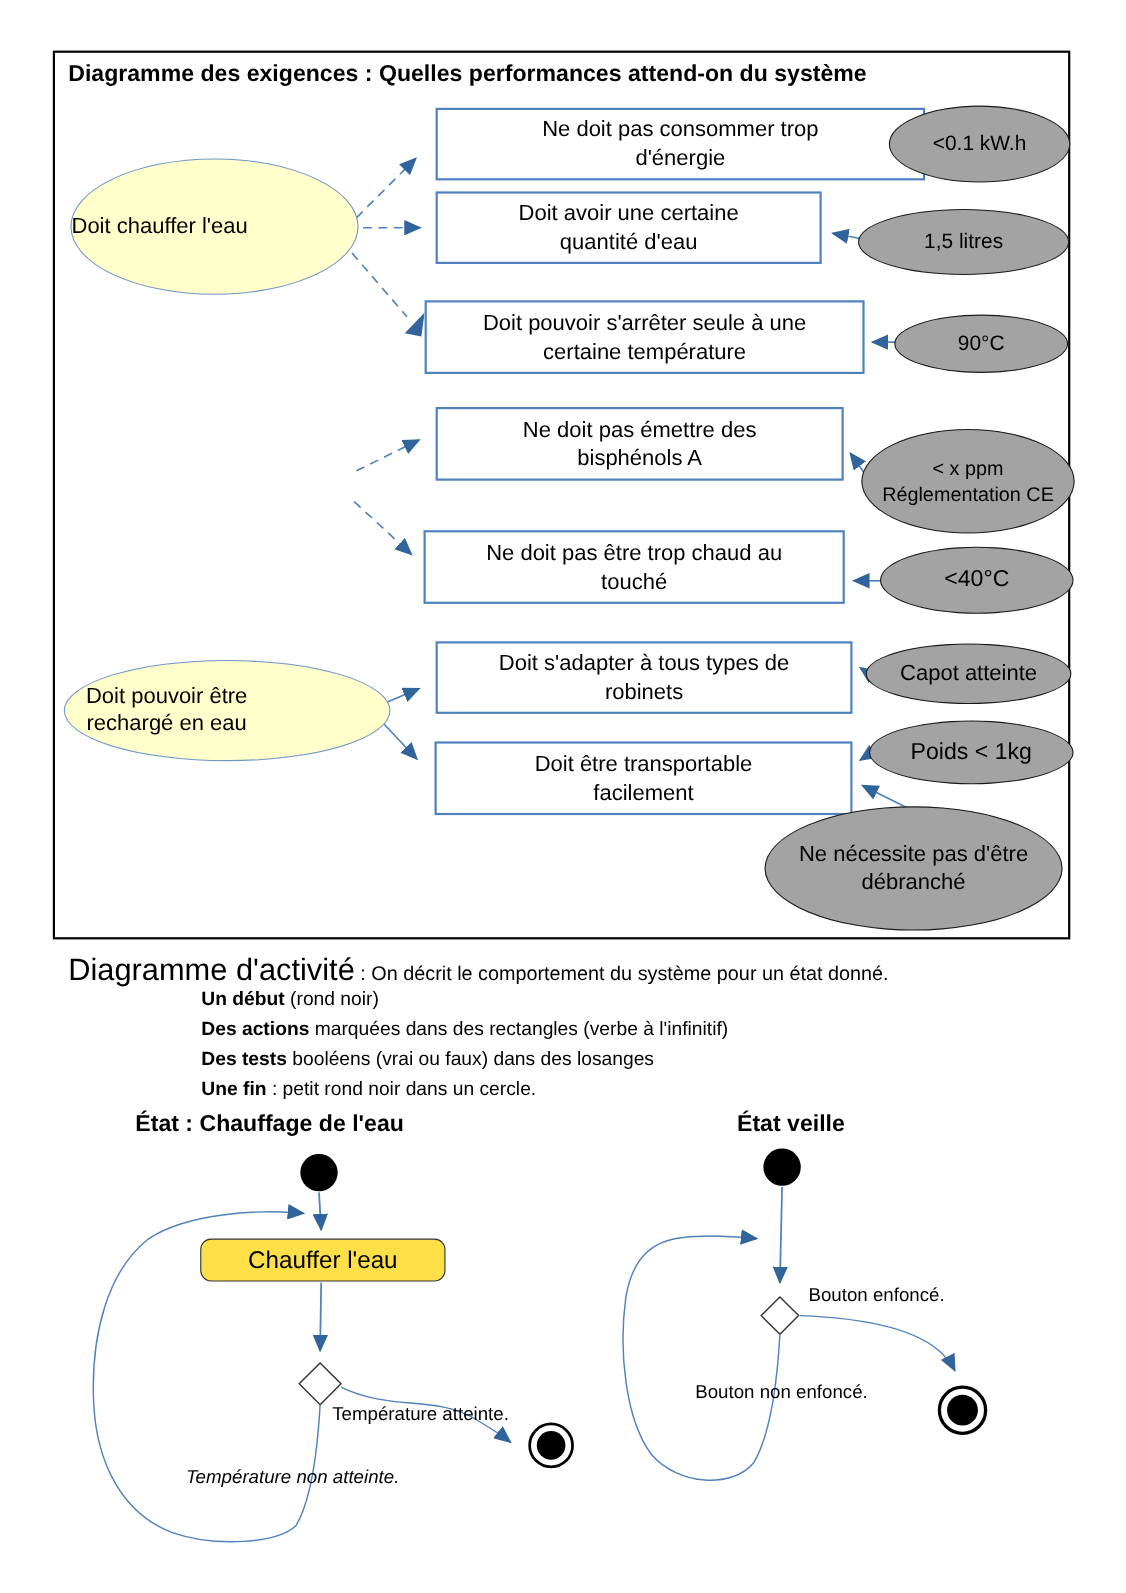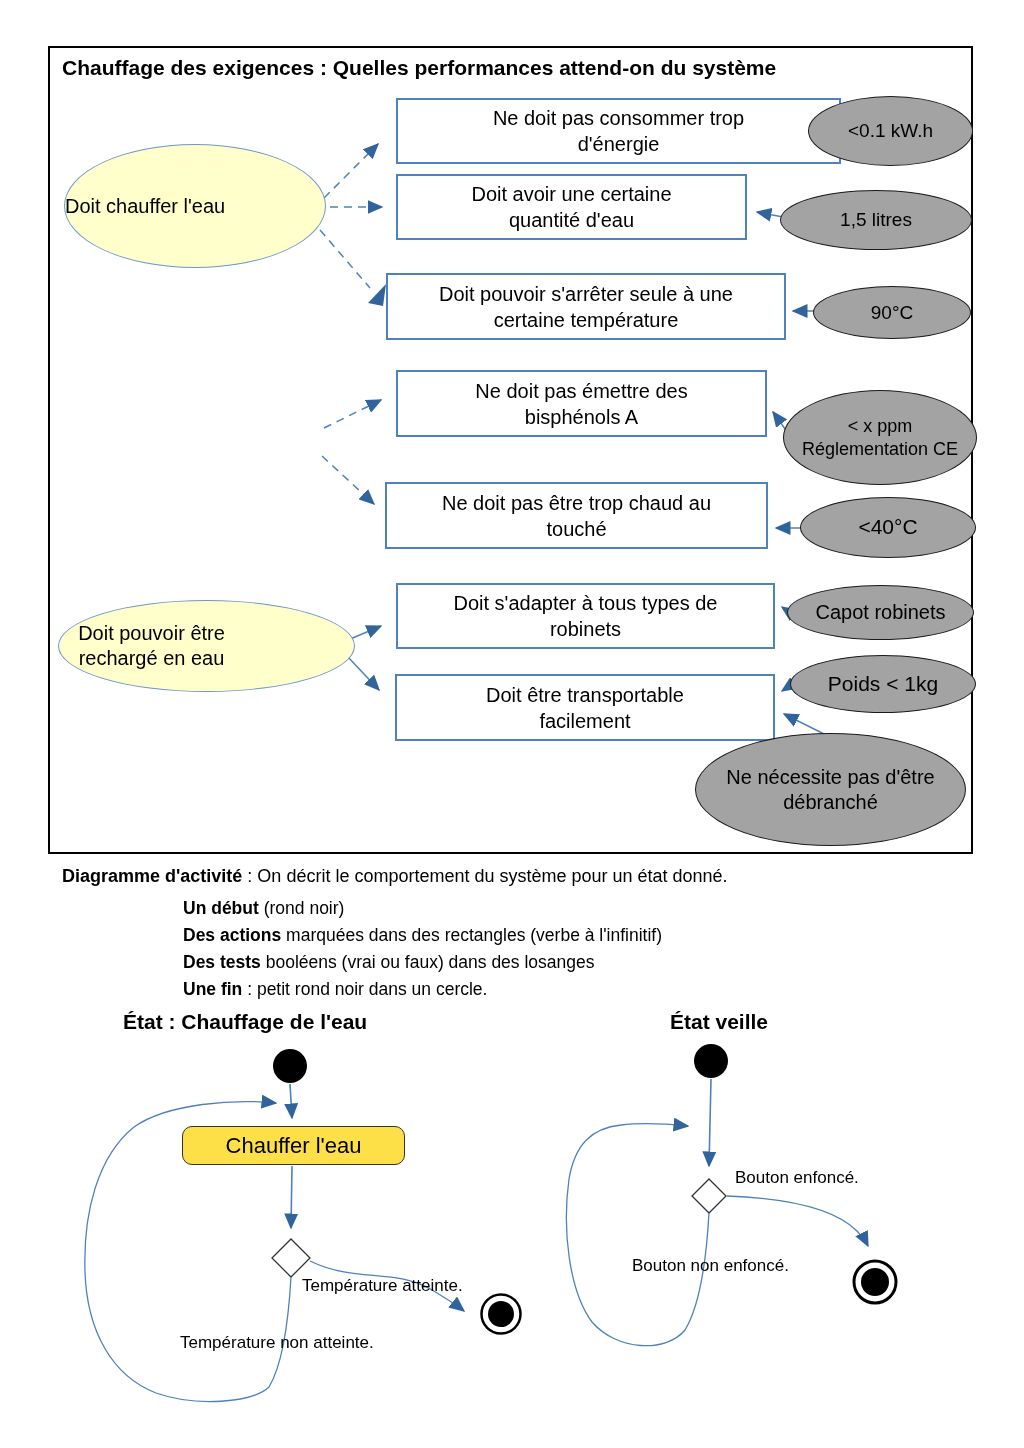--- a/index.html
+++ b/index.html
@@ -16,32 +16,32 @@
        font-size:20px;line-height:1.3;box-sizing:border-box;}
   .val{position:absolute;background:#a3a3a3;border:1.4px solid #1a1a1a;border-radius:50%;
        display:flex;flex-direction:column;align-items:center;justify-content:center;
        text-align:center;font-size:19px;line-height:1.25;box-sizing:border-box;}
   .svglayer{position:absolute;left:0;top:0;width:1024px;height:1448px;}
   .act-title{position:absolute;font-size:21px;font-weight:bold;white-space:nowrap;}
   .action-box{position:absolute;background:#fde047;border:1.5px solid #333;border-radius:10px;
        display:flex;align-items:center;justify-content:center;font-size:22px;box-sizing:border-box;}
   .edge-label{position:absolute;font-size:17px;white-space:nowrap;}
   .intro-head{position:absolute;left:62px;top:866px;white-space:nowrap;}
-  .intro-head .b{font-size:18px;font-weight:bold;}
+  .intro-head .b{font-size:28px;font-weight:normal;}
   .intro-head .r{font-size:18px;}
   .bullet{position:absolute;left:183px;font-size:17.5px;white-space:nowrap;}
   .bullet .b{font-weight:bold;}
 </style>
 </head>
 <body>
 
 <div class="page">
 
   <div class="reqbox"></div>
-  <div class="req-title">Chauffage des exigences : Quelles performances attend-on du système</div>
+  <div class="req-title">Diagramme des exigences : Quelles performances attend-on du système</div>
 
   <svg class="svglayer" width="1024" height="1448" viewBox="0 0 1024 1448">
     <defs>
       <marker id="arr" viewBox="0 0 16 14" refX="14.5" refY="7" markerWidth="16" markerHeight="14" orient="auto" markerUnits="userSpaceOnUse">
         <path d="M0,0 L16,7 L0,14 Z" fill="var(--arrow)"></path>
       </marker>
     </defs>
 
     <path d="M324,198 L378,144" fill="none" stroke="var(--line)" stroke-width="1.5" stroke-dasharray="8 6" marker-end="url(#arr)"></path>
     <path d="M330,207 L382,207" fill="none" stroke="var(--line)" stroke-width="1.5" stroke-dasharray="8 6" marker-end="url(#arr)"></path>
@@ -120,21 +120,21 @@
     <span>90°C</span>
   </div>
   <div class="val" style="left:783px;top:390px;width:194px;height:95px;font-size:18px;">
     <span>&lt; x ppm</span>
     <span>Réglementation CE</span>
   </div>
   <div class="val" style="left:800px;top:497px;width:176px;height:61px;font-size:21px;">
     <span>&lt;40°C</span>
   </div>
   <div class="val" style="left:787px;top:585px;width:187px;height:55px;font-size:20px;">
-    <span>Capot robinets</span>
+    <span>Capot atteinte</span>
   </div>
   <div class="val" style="left:790px;top:655px;width:186px;height:58px;font-size:21px;">
     <span>Poids &lt; 1kg</span>
   </div>
   <div class="val" style="left:695px;top:733px;width:271px;height:113px;font-size:20px;">
     <span style="max-width:230px;">Ne nécessite pas d'être débranché</span>
   </div>
 
   <div class="intro-head">
     <span class="b">Diagramme d'activité</span><span class="r"> : On décrit le comportement du système pour un état donné.</span>
@@ -150,19 +150,19 @@
   </div>
   <div class="bullet" style="top:979px;">
     <span class="b">Une fin</span><span> : petit rond noir dans un cercle.</span>
   </div>
 
   <div class="act-title" style="left:123px;top:1010px;">État : Chauffage de l'eau</div>
   <div class="action-box" style="left:182px;top:1126px;width:223px;height:39px;">
     <span>Chauffer l'eau</span>
   </div>
   <div class="edge-label" style="left:302px;top:1276px;">Température atteinte.</div>
-  <div class="edge-label" style="left:180px;top:1333px;">Température non atteinte.</div>
+  <div class="edge-label" style="left:169px;top:1333px;font-style:italic;">Température non atteinte.</div>
 
   <div class="act-title" style="left:670px;top:1010px;">État veille</div>
   <div class="edge-label" style="left:735px;top:1168px;">Bouton enfoncé.</div>
   <div class="edge-label" style="left:632px;top:1256px;">Bouton non enfoncé.</div>
 
 </div>
 
 </body></html>

